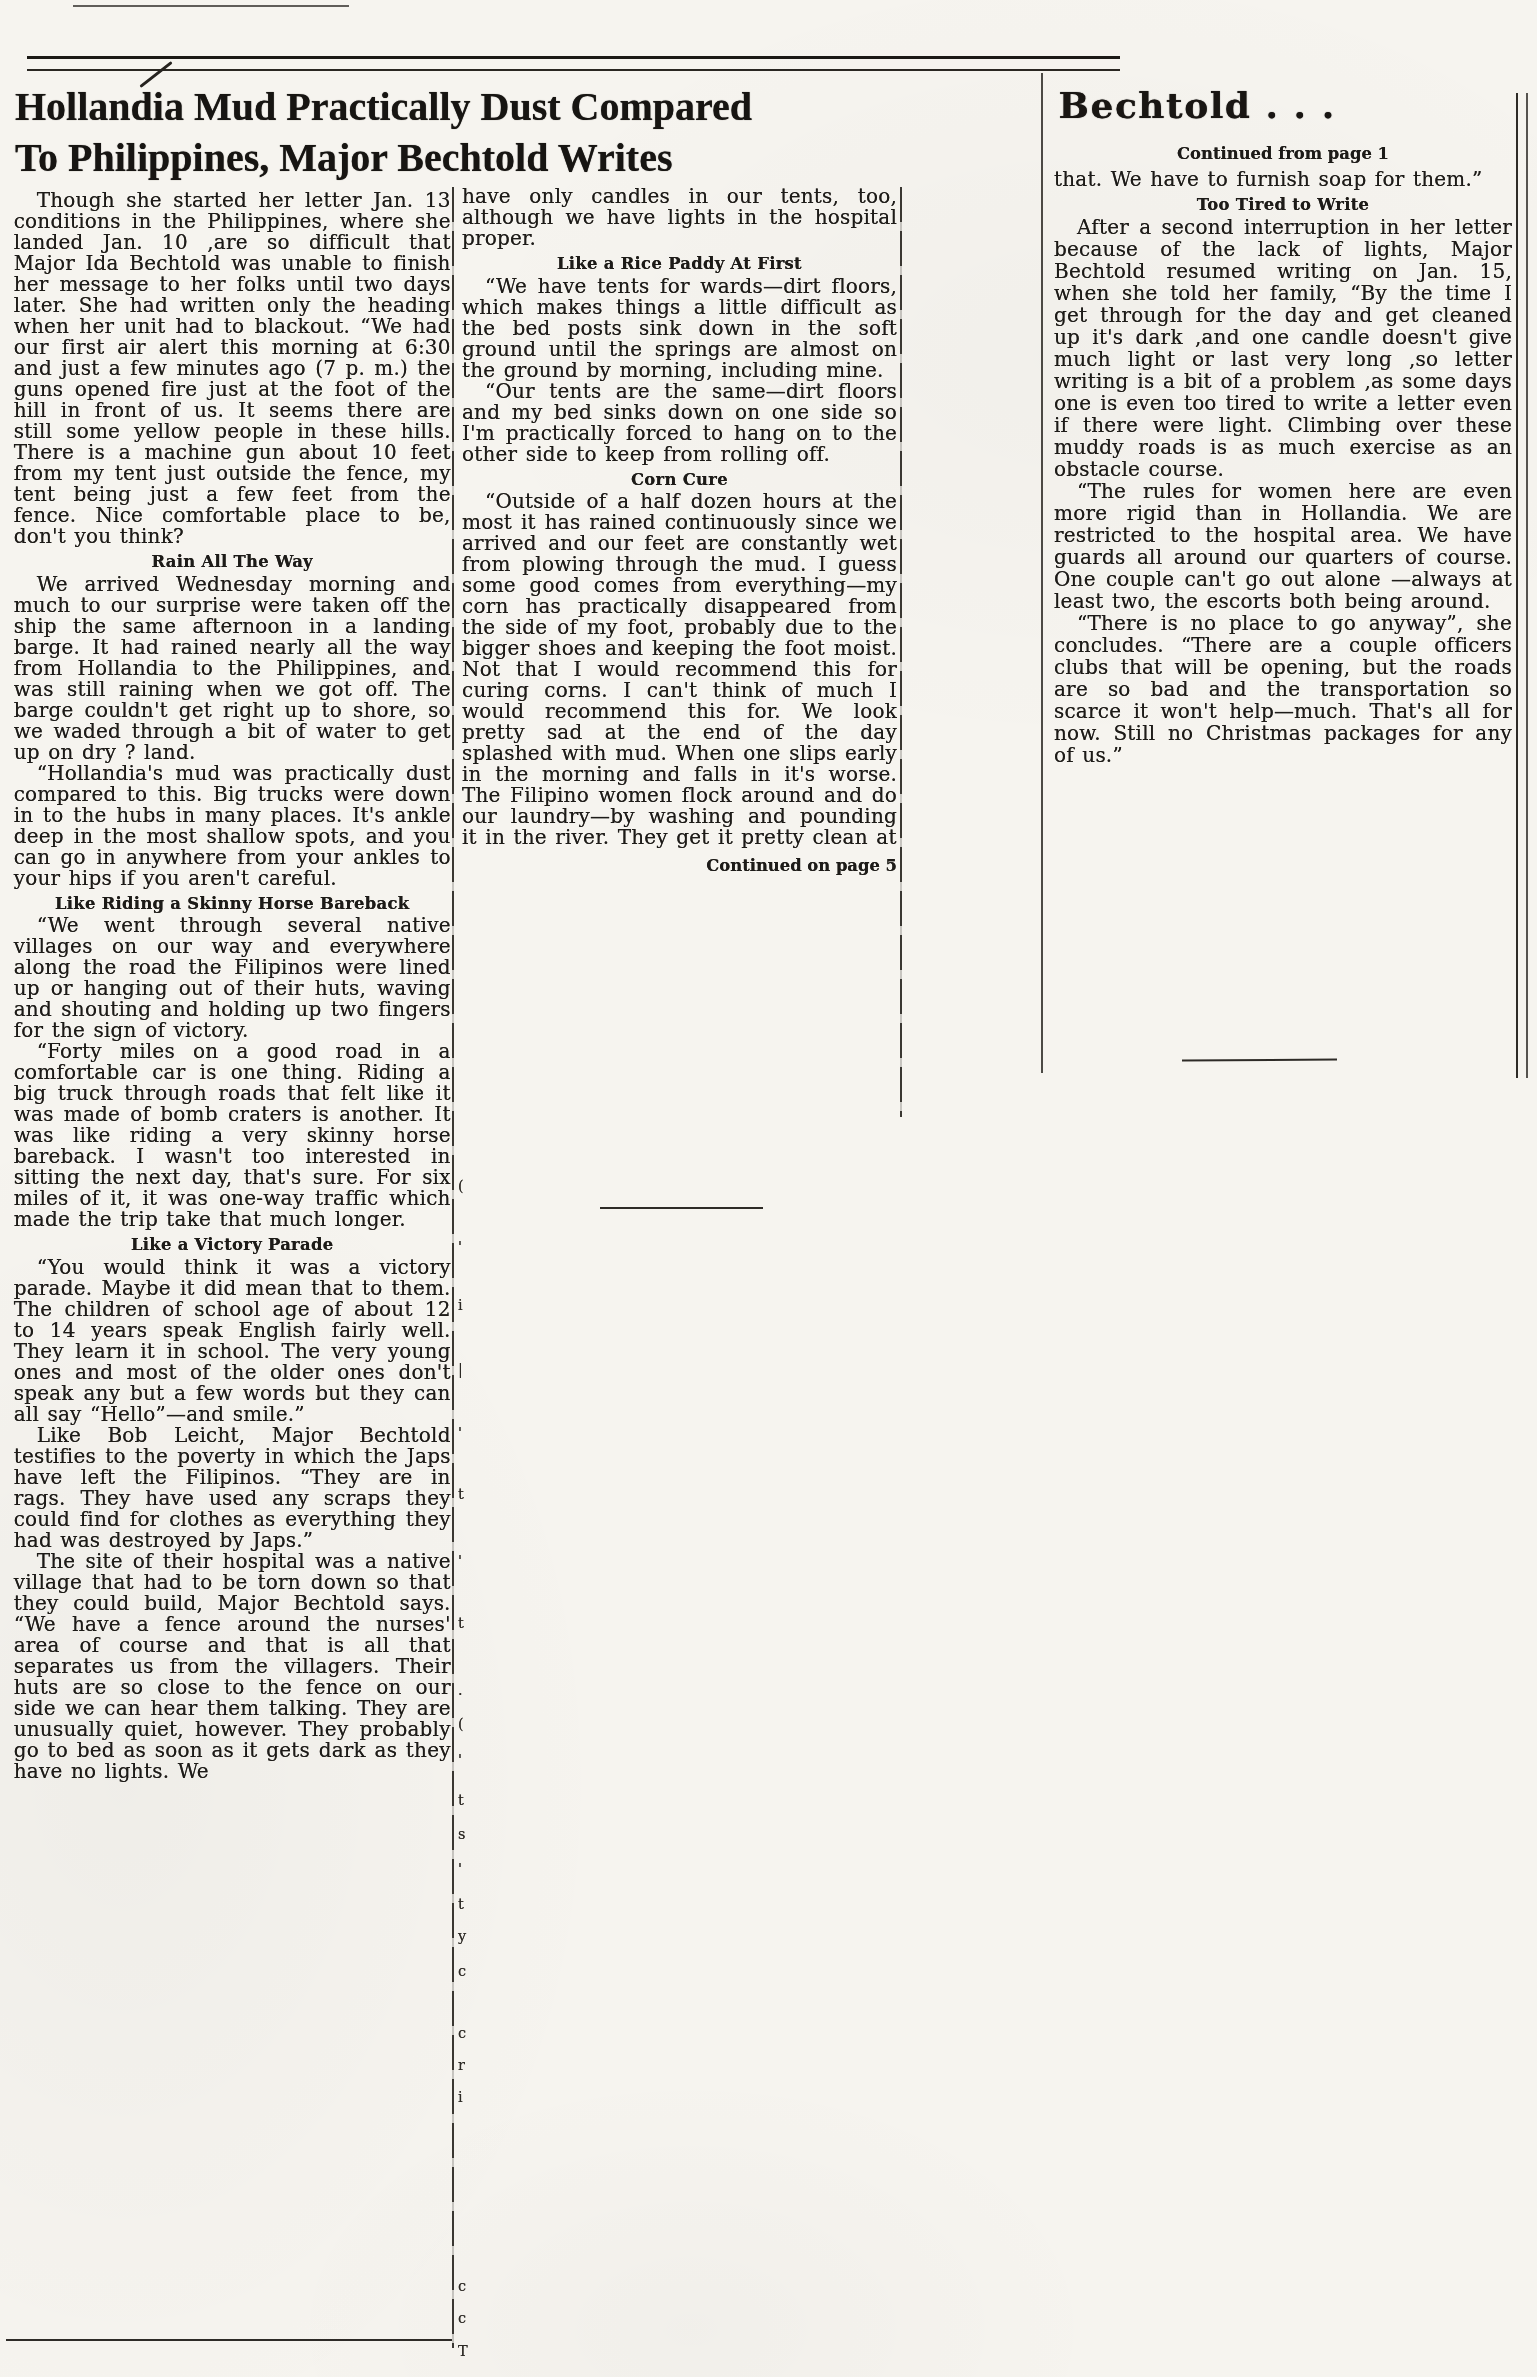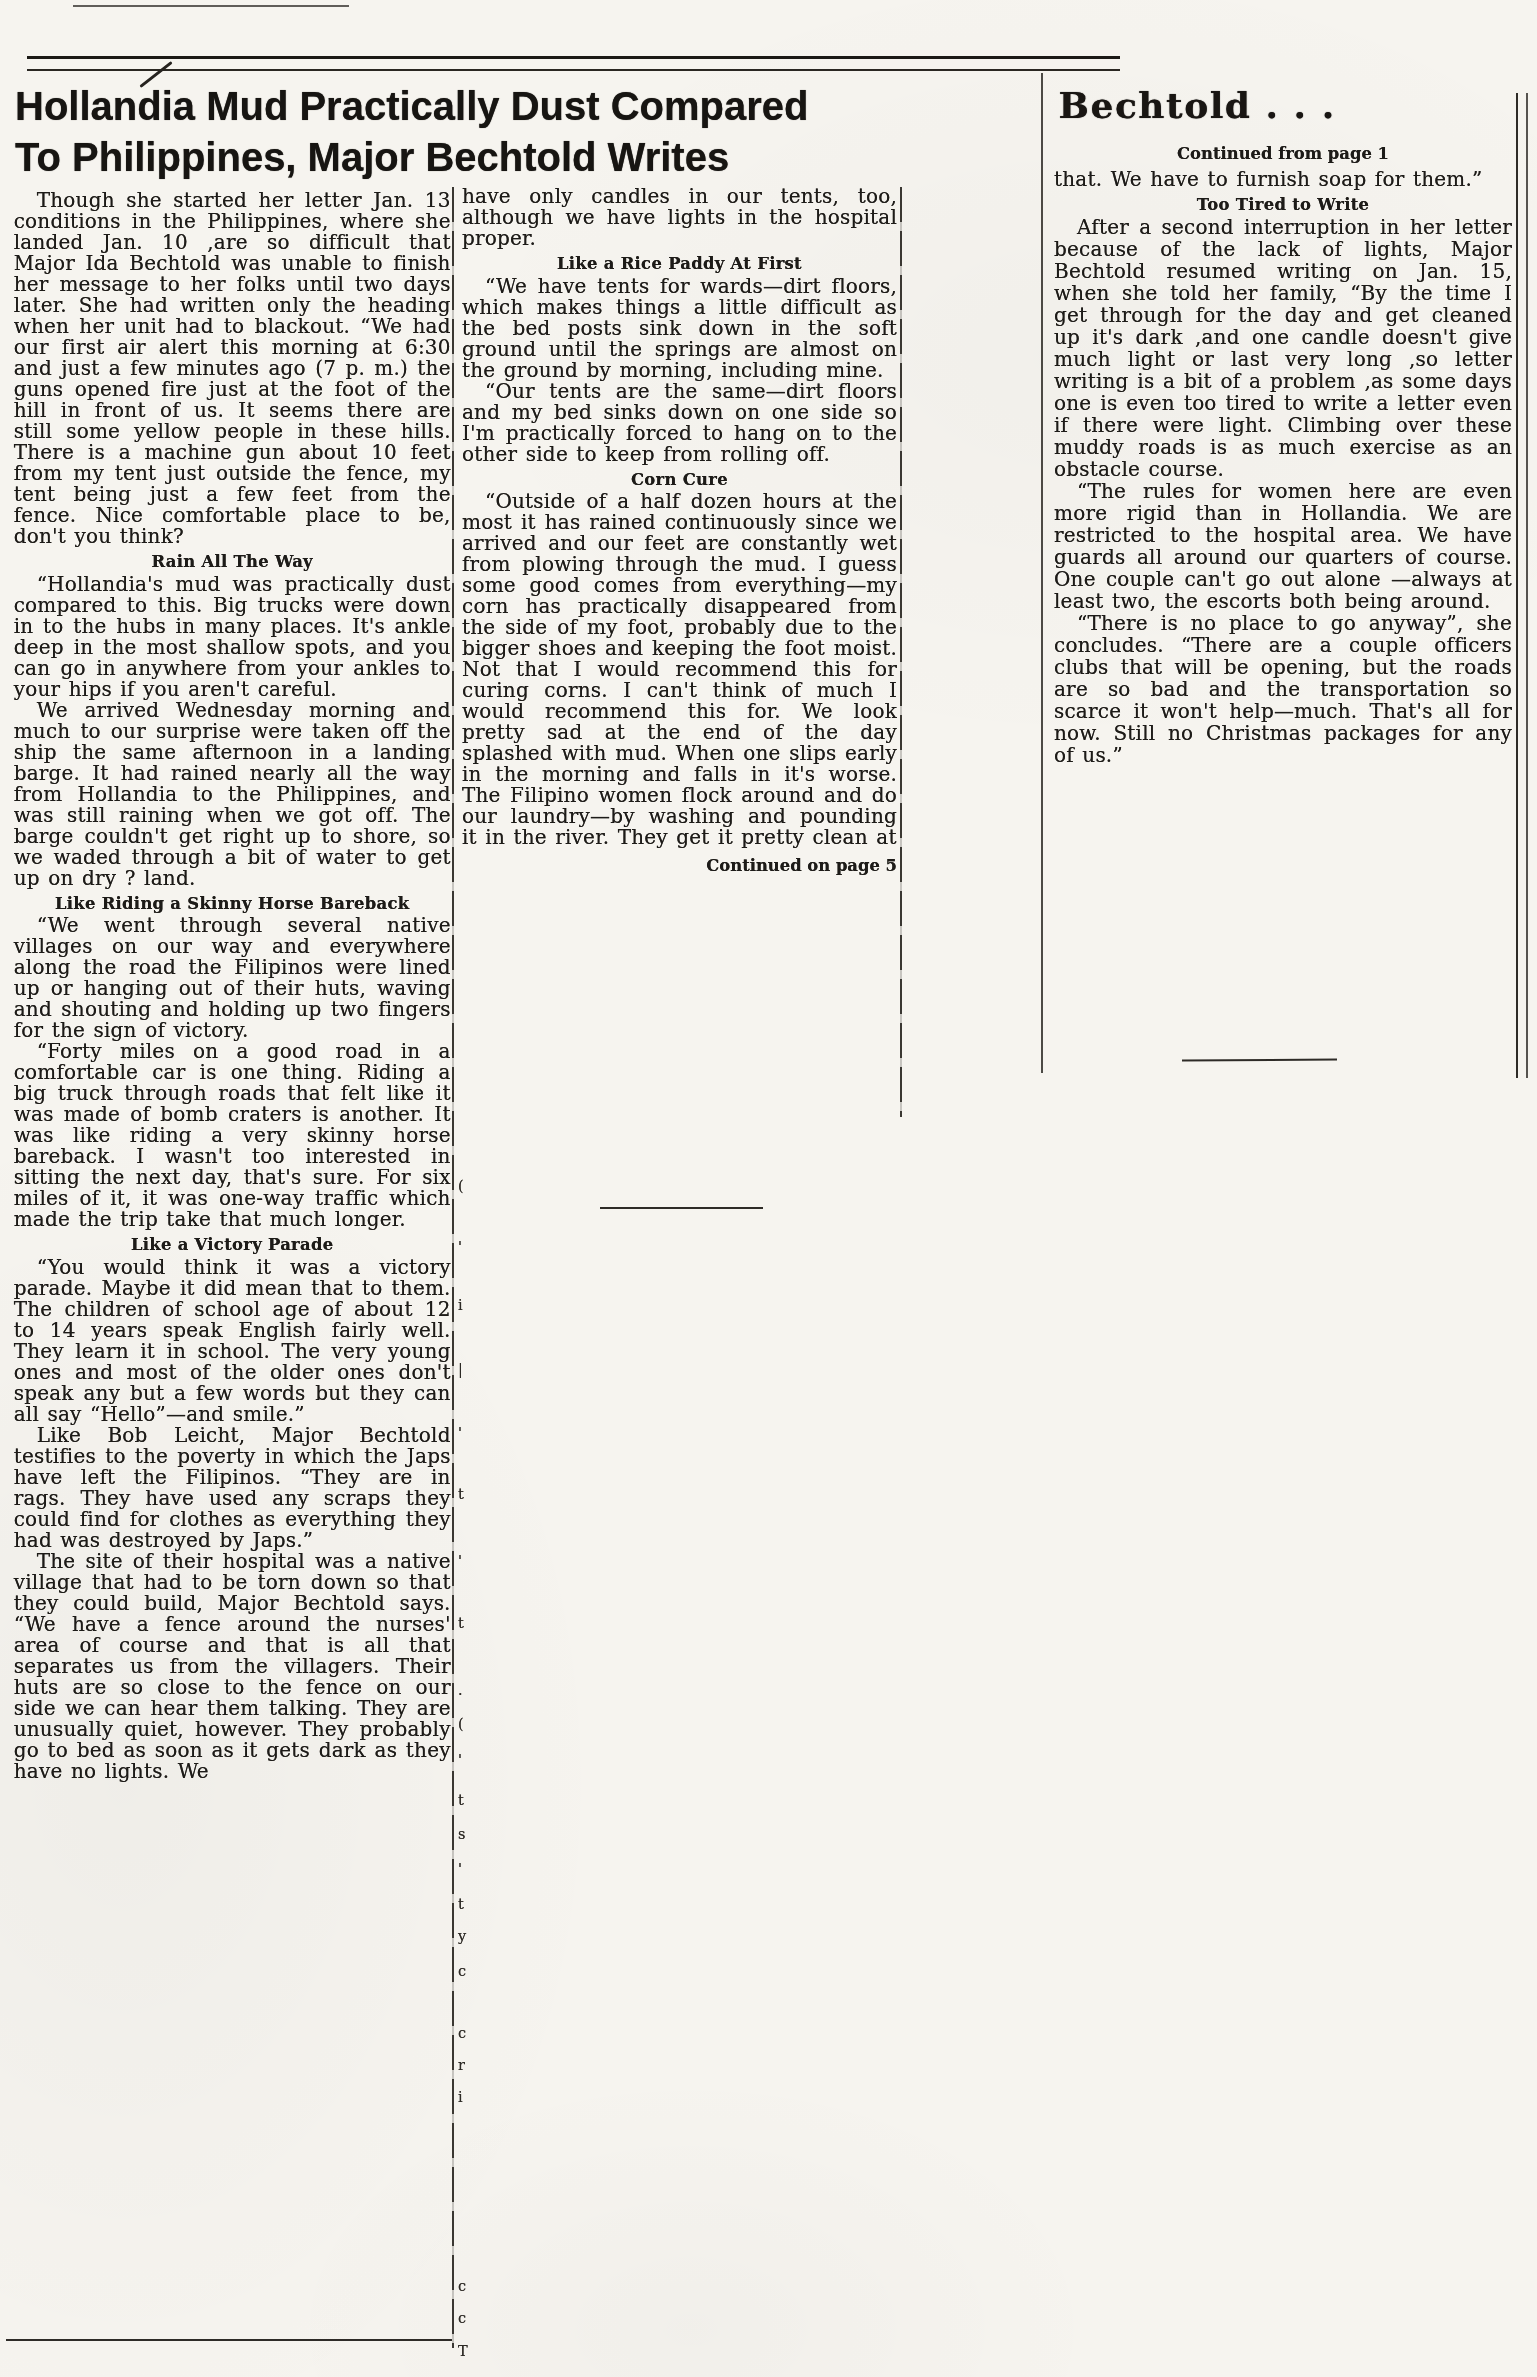--- a/index.html
+++ b/index.html
@@ -11,21 +11,21 @@
       radial-gradient(1066px 685px at 70% 15%, rgba(0,0,0,0.018), transparent 60%),
       radial-gradient(761px 1066px at 8% 75%, rgba(0,0,0,0.028), transparent 65%),
       radial-gradient(609px 381px at 45% 98%, rgba(0,0,0,0.02), transparent 70%),
       #f6f4ef;
     color:#1d1b18;
     font-family:"DejaVu Serif","Liberation Serif",serif;
     overflow:hidden;
   }
   .headline{
     position:absolute;left:15px;top:81px;width:891px;
-    font-family:Liberation Sans, sans-serif;
+    font-family:Liberation Serif, serif;
     font-weight:700;font-size:40px;line-height:51px;
     letter-spacing:0px;color:#171512;
     text-shadow:0 0 0.8px rgba(20,18,15,0.8);
   }
   .col{position:absolute;}
   .col-left{left:13.7px;top:190px;width:437px;}
   .col-mid{left:462px;top:186px;width:435px;}
   .col-right{left:1054px;top:84px;width:458px;}
   .para{
     margin:0;padding:0;text-indent:23px;text-align:justify;
@@ -87,22 +87,22 @@
 
   <div class="vrule vr-dashed" style="left:452px;top:187px;width:1.5px;height:2161px;"></div>
   <div class="vrule vr-dashed" style="left:900px;top:187px;width:1.5px;height:930px;"></div>
   <div class="vrule" style="left:1041px;top:73px;width:1.5px;height:1000px;opacity:0.85;"></div>
   <div class="vrule" style="left:1516px;top:93px;width:2.3px;height:985px;"></div>
   <div class="vrule" style="left:1526px;top:93px;width:1.5px;height:985px;opacity:0.8;"></div>
 
   <div class="col col-left">
       <p class="para">Though she started her letter Jan. 13 conditions in the Philippines, where she landed Jan. 10 ,are so difficult that Major Ida Bechtold was unable to finish her message to her folks until two days later. She had written only the heading when her unit had to blackout. “We had our first air alert this morning at 6:30 and just a few minutes ago (7 p. m.) the guns opened fire just at the foot of the hill in front of us. It seems there are still some yellow people in these hills. There is a machine gun about 10 feet from my tent just outside the fence, my tent being just a few feet from the fence. Nice comfortable place to be, don't you think?</p>
       <h3 class="subhead">Rain All The Way</h3>
+      <p class="para">We arrived Wednesday morning and much to our surprise were taken off the ship the same afternoon in a landing barge. It had rained nearly all the way from Hollandia to the Philippines, and was still raining when we got off. The barge couldn't get right up to shore, so we waded through a bit of water to get up on dry ? land.</p>
       <p class="para">“Hollandia's mud was practically dust compared to this. Big trucks were down in to the hubs in many places. It's ankle deep in the most shallow spots, and you can go in anywhere from your ankles to your hips if you aren't careful.</p>
-      <p class="para">We arrived Wednesday morning and much to our surprise were taken off the ship the same afternoon in a landing barge. It had rained nearly all the way from Hollandia to the Philippines, and was still raining when we got off. The barge couldn't get right up to shore, so we waded through a bit of water to get up on dry ? land.</p>
       <h3 class="subhead">Like Riding a Skinny Horse Bareback</h3>
       <p class="para">“We went through several native villages on our way and everywhere along the road the Filipinos were lined up or hanging out of their huts, waving and shouting and holding up two fingers for the sign of victory.</p>
       <p class="para">“Forty miles on a good road in a comfortable car is one thing. Riding a big truck through roads that felt like it was made of bomb craters is another. It was like riding a very skinny horse bareback. I wasn't too interested in sitting the next day, that's sure. For six miles of it, it was one-way traffic which made the trip take that much longer.</p>
       <h3 class="subhead">Like a Victory Parade</h3>
       <p class="para">“You would think it was a victory parade. Maybe it did mean that to them. The children of school age of about 12 to 14 years speak English fairly well. They learn it in school. The very young ones and most of the older ones don't speak any but a few words but they can all say “Hello”—and smile.”</p>
       <p class="para">Like Bob Leicht, Major Bechtold testifies to the poverty in which the Japs have left the Filipinos. “They are in rags. They have used any scraps they could find for clothes as everything they had was destroyed by Japs.”</p>
       <p class="para">The site of their hospital was a native village that had to be torn down so that they could build, Major Bechtold says. “We have a fence around the nurses' area of course and that is all that separates us from the villagers. Their huts are so close to the fence on our side we can hear them talking. They are unusually quiet, however. They probably go to bed as soon as it gets dark as they have no lights. We</p>
     </div>
 
   <div class="col col-mid">

